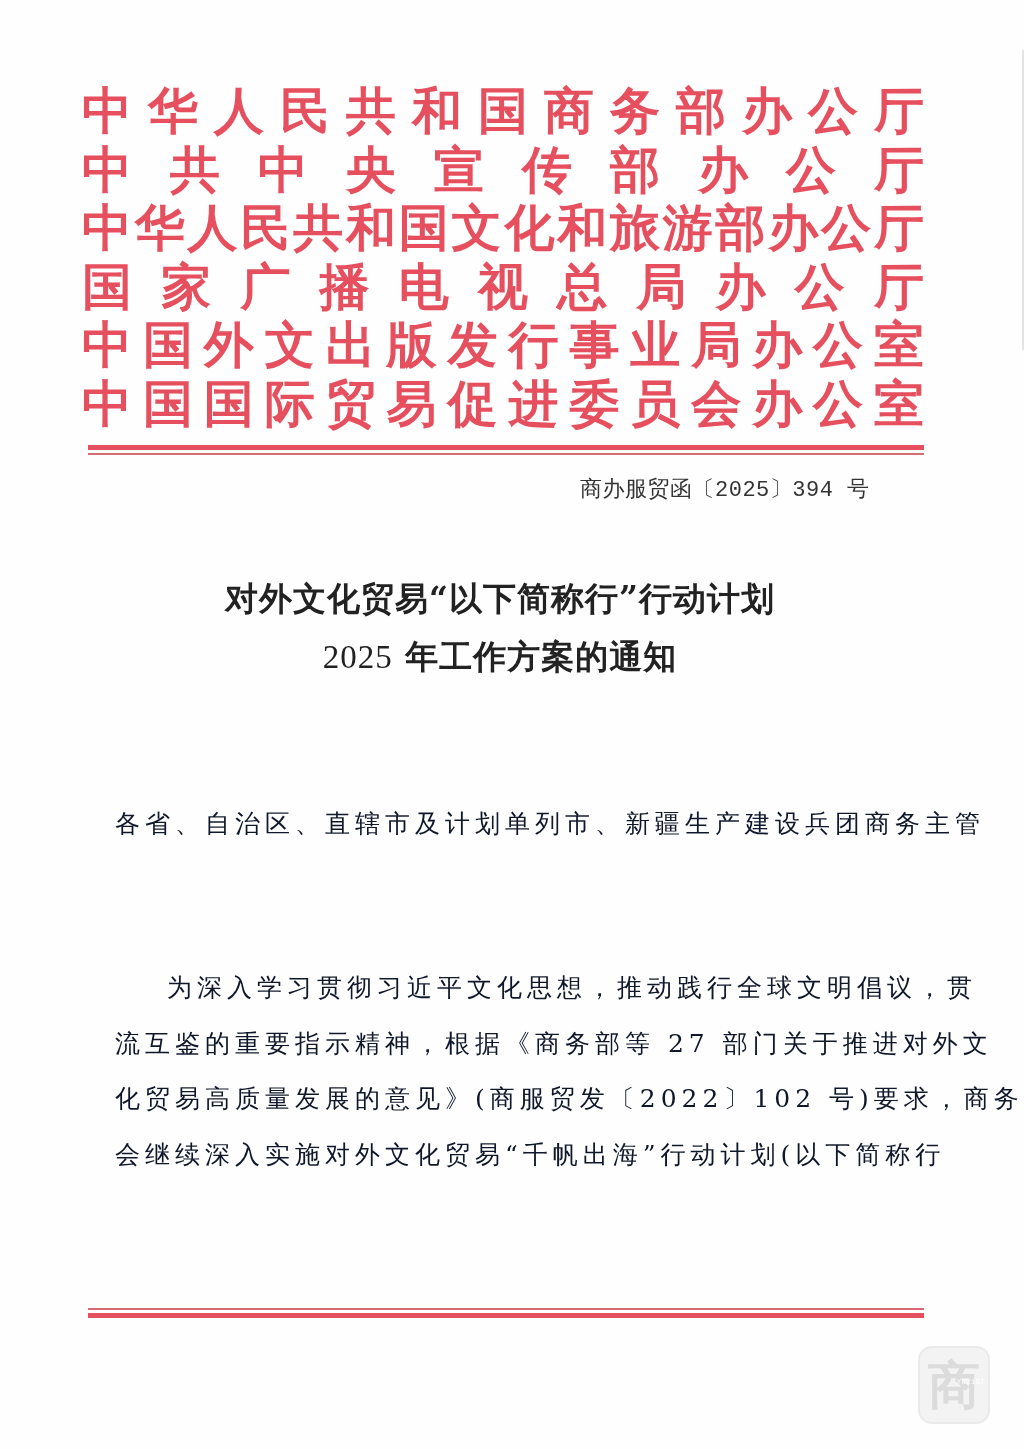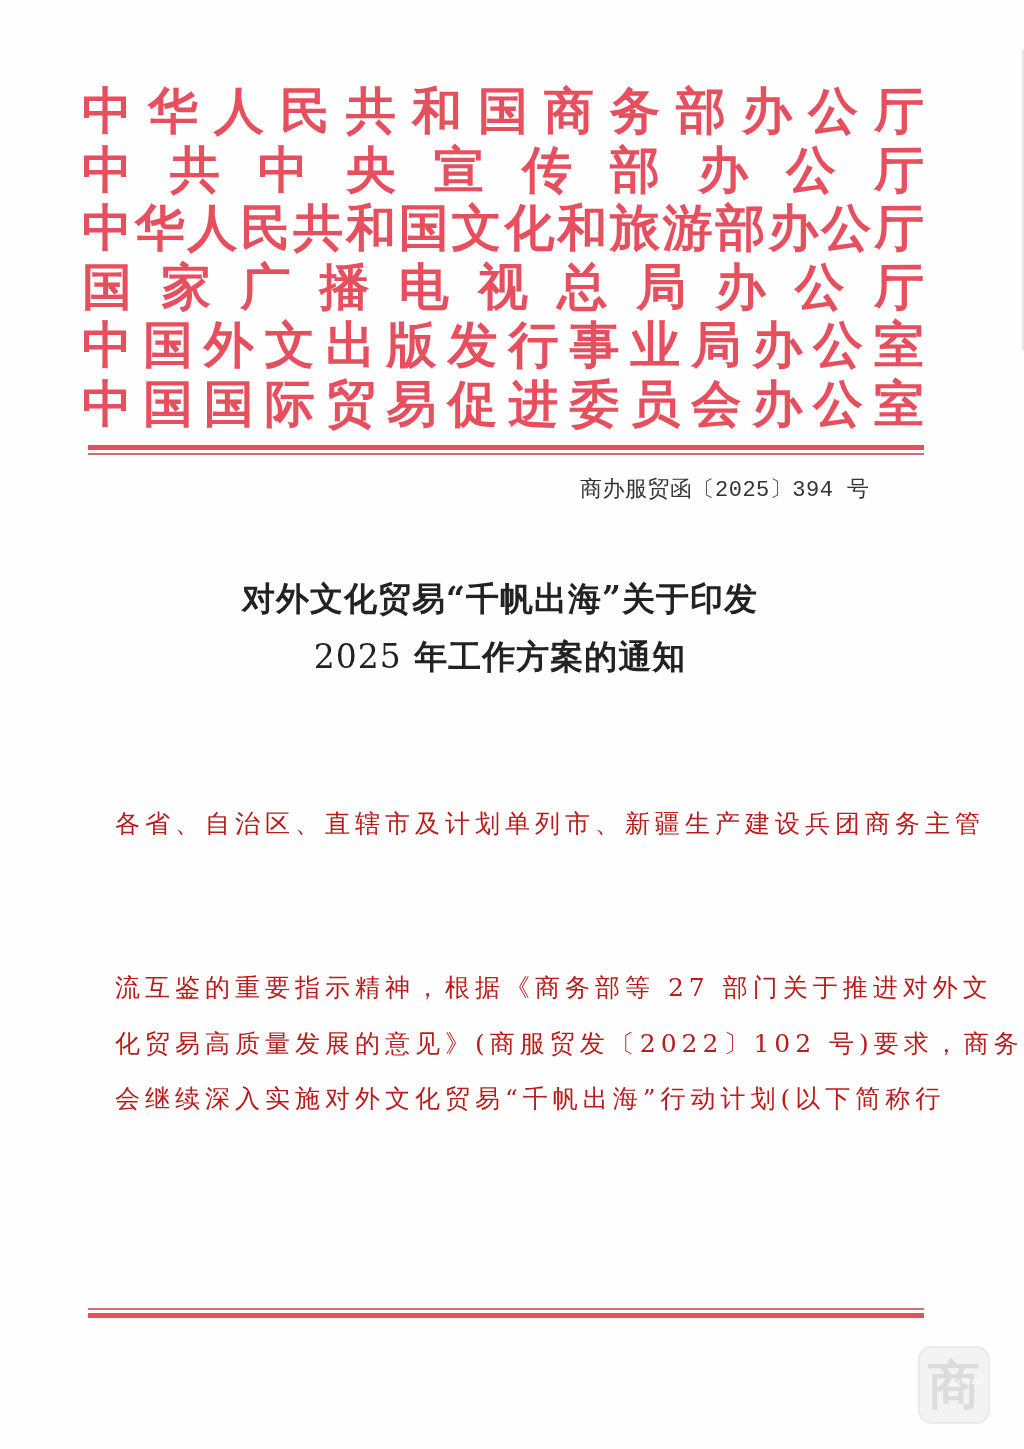--- a/index.html
+++ b/index.html
@@ -25,23 +25,23 @@
   .rule-thin { position: absolute; left: 88px; top: 453px; width: 836px; height: 1.5px; background: #d86a74; }
 
   .doc-number {
     position: absolute; left: 580px; top: 474px; width: 300px;
     font-size: 22px; color: #333; letter-spacing: 0.5px;
     font-family: Liberation Mono, monospace;
   }
 
   .title-block { position: absolute; left: 150px; top: 570px; width: 700px; text-align: center; color: #222; }
   .title-line { font-size: 33px; font-weight: bold; line-height: 58px; height: 58px; letter-spacing: 1px; white-space: nowrap; }
-  .title-line .num { font-weight: normal; }
+  .title-line .num { font-weight: normal; font-family: Liberation Serif, serif; }
 
-  .body-text { position: absolute; left: 115px; width: 775px; color: #b91c1c; font-size: 25px; letter-spacing: 5px; white-space: nowrap; }
+  .body-text { position: absolute; left: 115px; width: 775px; color: #0f172a; font-size: 25px; letter-spacing: 5px; white-space: nowrap; }
   .body-line { height: 55.5px; line-height: 55.5px; }
   .recipients { top: 796px; }
   .para { top: 960px; }
   .indent { padding-left: 52px; }
 
   .footer-thin { position: absolute; left: 88px; top: 1308px; width: 836px; height: 1.5px; background: #d76a74; }
   .footer-thick { position: absolute; left: 88px; top: 1313px; width: 836px; height: 5px; background: #e5505f; }
 
   .watermark { position: absolute; left: 918px; top: 1346px; width: 68px; height: 74px; border-radius: 14px; background: #f3f3f3; border: 2px solid #eaeaea; display: flex; align-items: center; justify-content: center; flex-direction: column; }
   .watermark .glyph { color: #dcdcdc; font-size: 52px; font-weight: bold; line-height: 56px; font-family: "DejaVu Serif", serif; }
@@ -145,29 +145,30 @@
         <span>室</span>
       </div>
   </div>
 
   <div class="rule-thick"></div>
   <div class="rule-thin"></div>
 
   <div class="doc-number">商办服贸函〔2025〕394 号</div>
 
   <div class="title-block">
-    <div class="title-line">对外文化贸易“千帆出海”关于印发</div>
+    <div class="title-line">对外文化贸易“以下简称行”行动计划</div>
     <div class="title-line"><span class="num">2025</span><span> 年工作方案的通知</span></div>
   </div>
 
   <div class="body-text recipients">
     <div class="body-line">各省、自治区、直辖市及计划单列市、新疆生产建设兵团商务主管</div>
   </div>
 
   <div class="body-text para">
+    <div class="body-line indent">为深入学习贯彻习近平文化思想，推动践行全球文明倡议，贯</div>
     <div class="body-line">流互鉴的重要指示精神，根据《商务部等 27 部门关于推进对外文</div>
     <div class="body-line">化贸易高质量发展的意见》(商服贸发〔2022〕102 号)要求，商务</div>
     <div class="body-line">会继续深入实施对外文化贸易“千帆出海”行动计划(以下简称行</div>
   </div>
 
   <div class="footer-thin"></div>
   <div class="footer-thick"></div>
 
   <div class="watermark">
     <span class="glyph">商</span>

